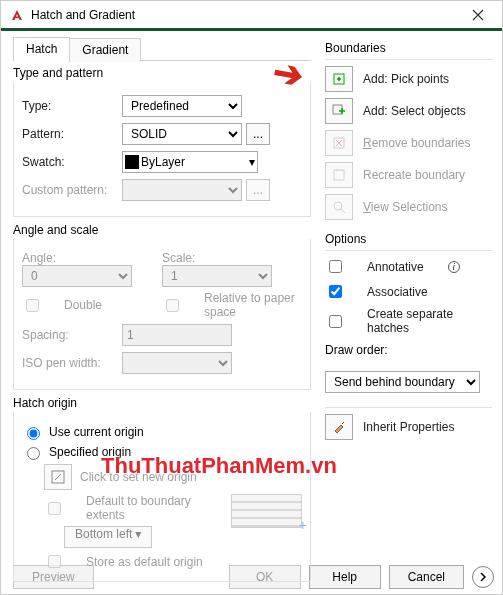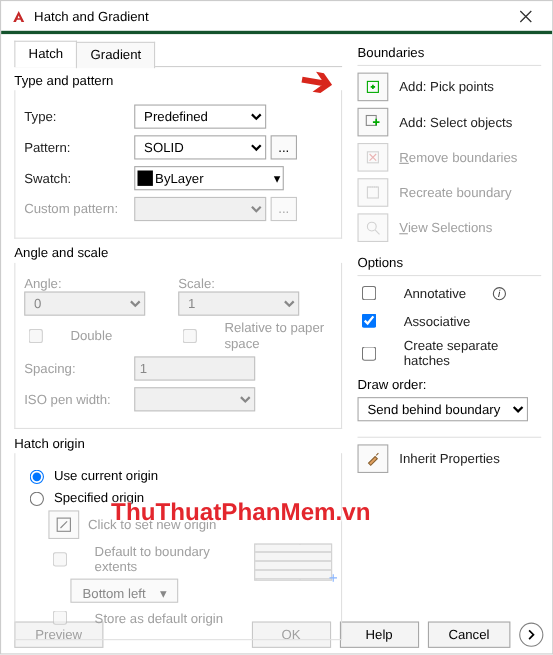--- a/index.html
+++ b/index.html
@@ -44,21 +44,21 @@
 .btn { height: 24px; padding: 0 18px; border: 1px solid #a8a8a8; background: #f4f4f4; min-width: 72px; display: inline-flex; align-items: center; justify-content: center; }
 .btn.dis { color: #a0a0a0; border-color: #c8c8c8; }
 .spacer-flex { flex: 1; }
 .circle-btn { width: 22px; height: 22px; border: 1px solid #808080; border-radius: 50%; display: flex; align-items: center; justify-content: center; }
 .arrow { color: #d8261c; font-size: 36px; position: absolute; left: 272px; top: 52px; transform: rotate(10deg); z-index: 20; font-weight: bold; }
 .watermark { position: absolute; left: 100px; top: 452px; font-size: 22px; font-weight: bold; color: #e3262d; z-index: 30; font-family: Arial, sans-serif; text-shadow: 1px 1px 2px #fff, -1px -1px 2px #fff; }
 .preview-swatch { width: 78px; height: 34px; border: 1px solid #a8a8a8; background: repeating-linear-gradient(0deg, #bbb 0 2px, #eee 2px 8px), repeating-linear-gradient(90deg, #bbb 0 2px, transparent 2px 40px); position: relative; }
 .preview-swatch::after { content: "+"; color: #2979ff; position: absolute; right: -6px; bottom: -6px; font-size: 14px; }
 .pattern-preview { opacity: 0.55; }
 hr.sep { border: none; border-top: 1px solid #e0e0e0; margin: 4px 0 6px 0; }
-.origin-btn { height: 22px; padding: 0 10px; border: 1px solid #a8a8a8; background: #fafafa; display: inline-flex; align-items: flex-end; gap: 13px; }
+.origin-btn { height: 22px; padding: 0 10px; border: 1px solid #a8a8a8; background: #fafafa; display: inline-flex; align-items: flex-start; gap: 3px; }
 .info-icon { display: inline-block; width: 12px; height: 12px; border: 1px solid #555; border-radius: 50%; font-size: 9px; line-height: 11px; text-align: center; font-style: italic; vertical-align: middle; margin-left: 2px; }
 .section-head { color: #000; margin: 4px 0 2px 0; }
 </style>
 </head>
 <body>
 
 <div class="titlebar">
   <span class="app-icon">
     <svg viewBox="0 0 16 16">
         <path d="M3 13 L8 3 L13 13 L10.5 13 L9.6 11 L6.4 11 L5.5 13 Z M7 9.5 L9 9.5 L8 7.2 Z" fill="#c62828"></path>
@@ -240,21 +240,21 @@
         </label>
       <label class="chk" style="margin-top:6px;">
           <input type="checkbox" checked="" style="">
           <span>Associative</span>
         </label>
       <label class="chk" style="margin-top:6px;">
           <input type="checkbox" style="">
           <span>Create separate hatches</span>
         </label>
       <div style="margin-top:8px;">Draw order:</div>
-      <select style="width:155px;margin-top:4px;"><option>Send behind boundary</option></select>
+      <select style="width:155px;margin-top:14px;"><option>Send behind boundary</option></select>
     </div>
 
     <hr class="sep" style="margin-top:14px;">
     <div class="bound-row">
       <span class="icon-btn">
         <svg viewBox="0 0 16 16">
             <path d="M4 12 L10 6 L12 8 L6 14 Z" fill="#e0a060" stroke="#886030"></path>
             <path d="M11 5 L13 3" stroke="#886030"></path>
           </svg>
       </span>

